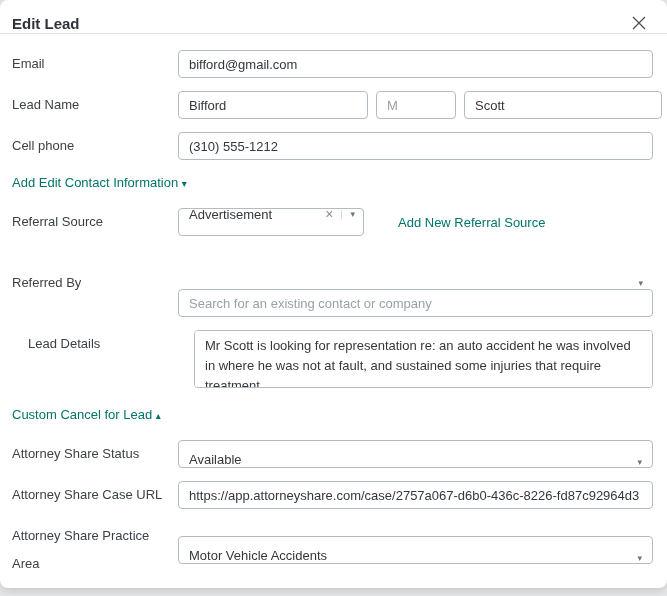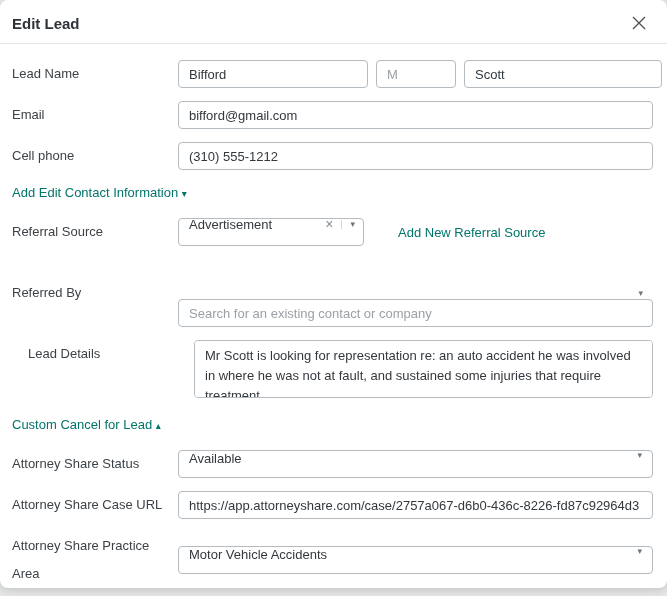--- a/index.html
+++ b/index.html
@@ -13,21 +13,21 @@
   .modal {
     width: 667px; height: 588px;
     background: #ffffff;
     border-radius: 8px;
     box-shadow: 0 2px 12px rgba(0,0,0,.18);
     display: flex; flex-direction: column;
     overflow: hidden;
   }
   .modal-header {
     display: flex; align-items: center; justify-content: space-between;
-    padding: 13px 18px 10px 12px;
+    padding: 13px 18px 0 12px;
     border-bottom: 1px solid #e2e5e7;
   }
   .modal-title {
     margin: 0; font-size: 15px; font-weight: bold; color: #2f3338;
   }
   .close-btn {
     background: none; border: none; padding: 2px; cursor: pointer; line-height: 0;
   }
   .modal-body {
     flex: 1;
@@ -84,21 +84,21 @@
     height: 58px; width: 100%; flex: 1;
     border: 1px solid #b5bcc1; border-radius: 4px;
     padding: 5px 10px;
     font-family: "Liberation Sans", sans-serif;
     font-size: 13px; color: #33383d; line-height: 1.55;
     resize: none; outline: none;
   }
   .select {
     flex: 1; height: 28px;
     border: 1px solid #b5bcc1; border-radius: 4px;
-    display: flex; align-items: flex-start; justify-content: space-between;
+    display: flex; align-items: flex-end; justify-content: space-between;
     padding: 0 10px;
     font-size: 13px; color: #33383d;
     background: #fff; cursor: pointer;
   }
   .modal-footer {
     border-top: 1px solid #e2e5e7;
     padding: 12px 14px;
     display: flex; justify-content: flex-end; align-items: center; gap: 12px;
   }
   .cancel-btn {
@@ -124,32 +124,32 @@
     <button class="close-btn" aria-label="Close">
       <svg width="16" height="16" viewBox="0 0 16 16">
         <path d="M2 2 L14 14 M14 2 L2 14" stroke="#4b5157" stroke-width="1.3" fill="none"></path>
       </svg>
     </button>
   </div>
 
   <div class="modal-body">
 
     <div class="row">
+      <label class="lbl">Email</label>
+      <div class="field">
+        <input class="txt full" type="text" value="bifford@gmail.com" style="">
+      </div>
+    </div>
+
+    <div class="row">
       <label class="lbl">Lead Name</label>
       <div class="field name-fields">
         <input class="txt first-name" type="text" value="Bifford" style="">
         <input class="txt middle-name" type="text" placeholder="M" style="">
         <input class="txt last-name" type="text" value="Scott" style="">
-      </div>
-    </div>
-
-    <div class="row">
-      <label class="lbl">Email</label>
-      <div class="field">
-        <input class="txt full" type="text" value="bifford@gmail.com" style="">
       </div>
     </div>
 
     <div class="row">
       <label class="lbl">Cell phone</label>
       <div class="field">
         <input class="txt full" type="text" value="(310) 555-1212" style="">
       </div>
     </div>
 

